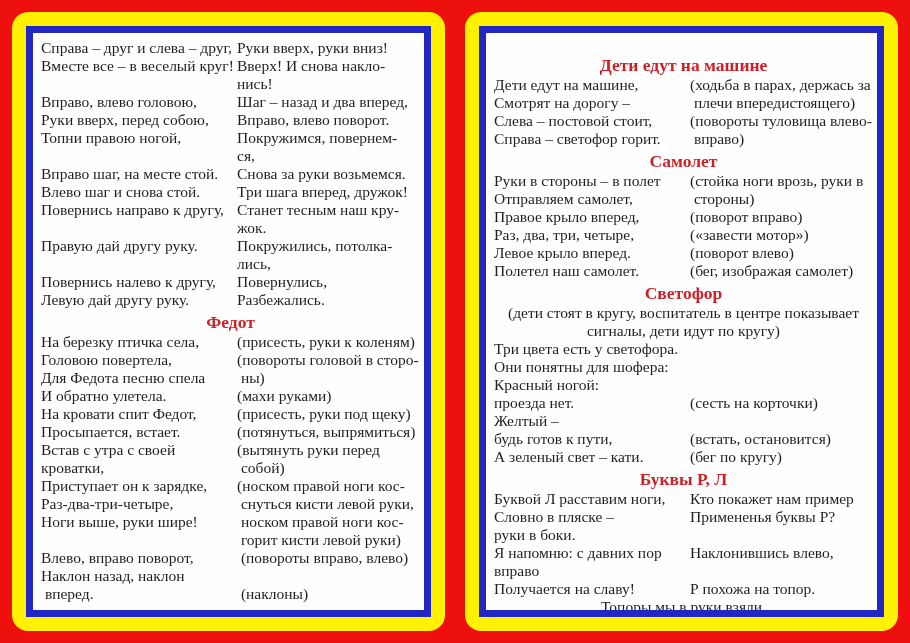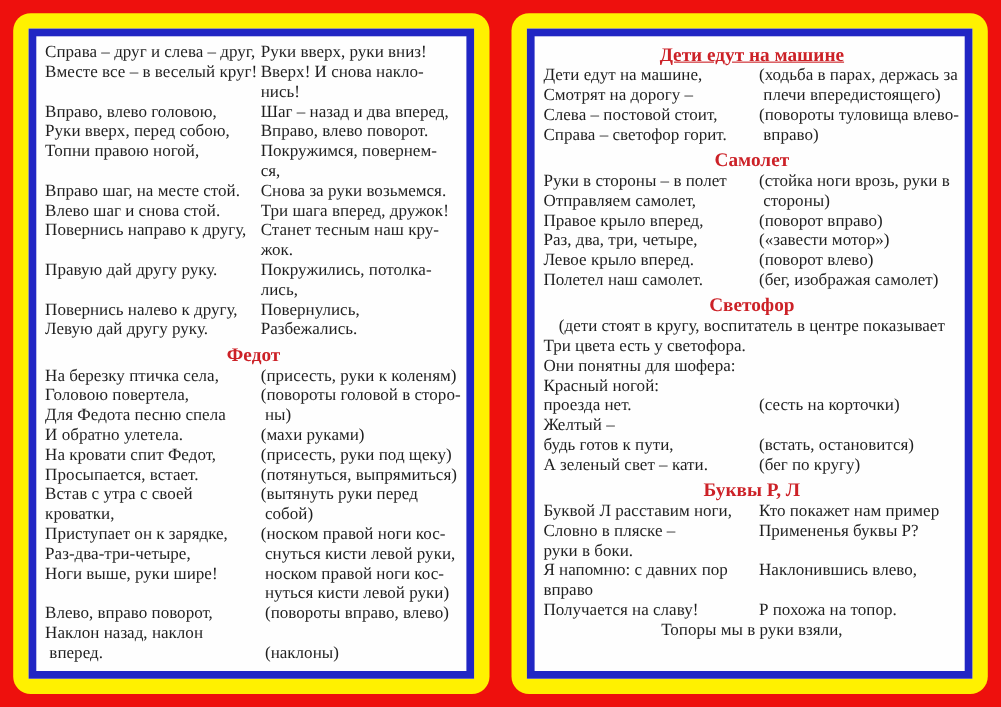--- a/index.html
+++ b/index.html
@@ -38,22 +38,21 @@
   }
   .section-heading {
     text-align: center;
     color: var(--hred, #cc2127);
     font-weight: bold;
     font-size: 17.5px;
     line-height: 20px;
     margin: 3px 0 1px 0;
   }
   .panel-inner > .section:first-child > .section-heading {
-    margin-top: 0;
-    text-decoration: underline;
+    margin-top: 16px;
   }
   .row {
     display: grid;
     grid-template-columns: 196px 1fr;
   }
   .cell {
     white-space: pre;
     min-height: 18px;
     overflow: visible;
   }
@@ -172,21 +171,21 @@
           <div class="row">
             <div class="cell l">Раз-два-три-четыре,</div>
             <div class="cell r"> снуться кисти левой руки,</div>
           </div>
           <div class="row">
             <div class="cell l">Ноги выше, руки шире!</div>
             <div class="cell r"> носком правой ноги кос-</div>
           </div>
           <div class="row">
             <div class="cell l"></div>
-            <div class="cell r"> нуться кисти левой руки)</div>
+            <div class="cell r"> горит кисти левой руки)</div>
           </div>
           <div class="row">
             <div class="cell l">Влево, вправо поворот,</div>
             <div class="cell r"> (повороты вправо, влево)</div>
           </div>
           <div class="row">
             <div class="cell l">Наклон назад, наклон</div>
             <div class="cell r"></div>
           </div>
           <div class="row">
@@ -240,20 +239,21 @@
             <div class="cell r">(поворот влево)</div>
           </div>
           <div class="row">
             <div class="cell l">Полетел наш самолет.</div>
             <div class="cell r">(бег, изображая самолет)</div>
           </div>
         </div>
         <div class="section">
           <div class="section-heading">Светофор</div>
           <div class="center-line">(дети стоят в кругу, воспитатель в центре показывает</div>
+          <div class="center-line">сигналы, дети идут по кругу)</div>
           <div class="row">
             <div class="cell l">Три цвета есть у светофора.</div>
             <div class="cell r"></div>
           </div>
           <div class="row">
             <div class="cell l">Они понятны для шофера:</div>
             <div class="cell r"></div>
           </div>
           <div class="row">
             <div class="cell l">Красный ногой:</div>

